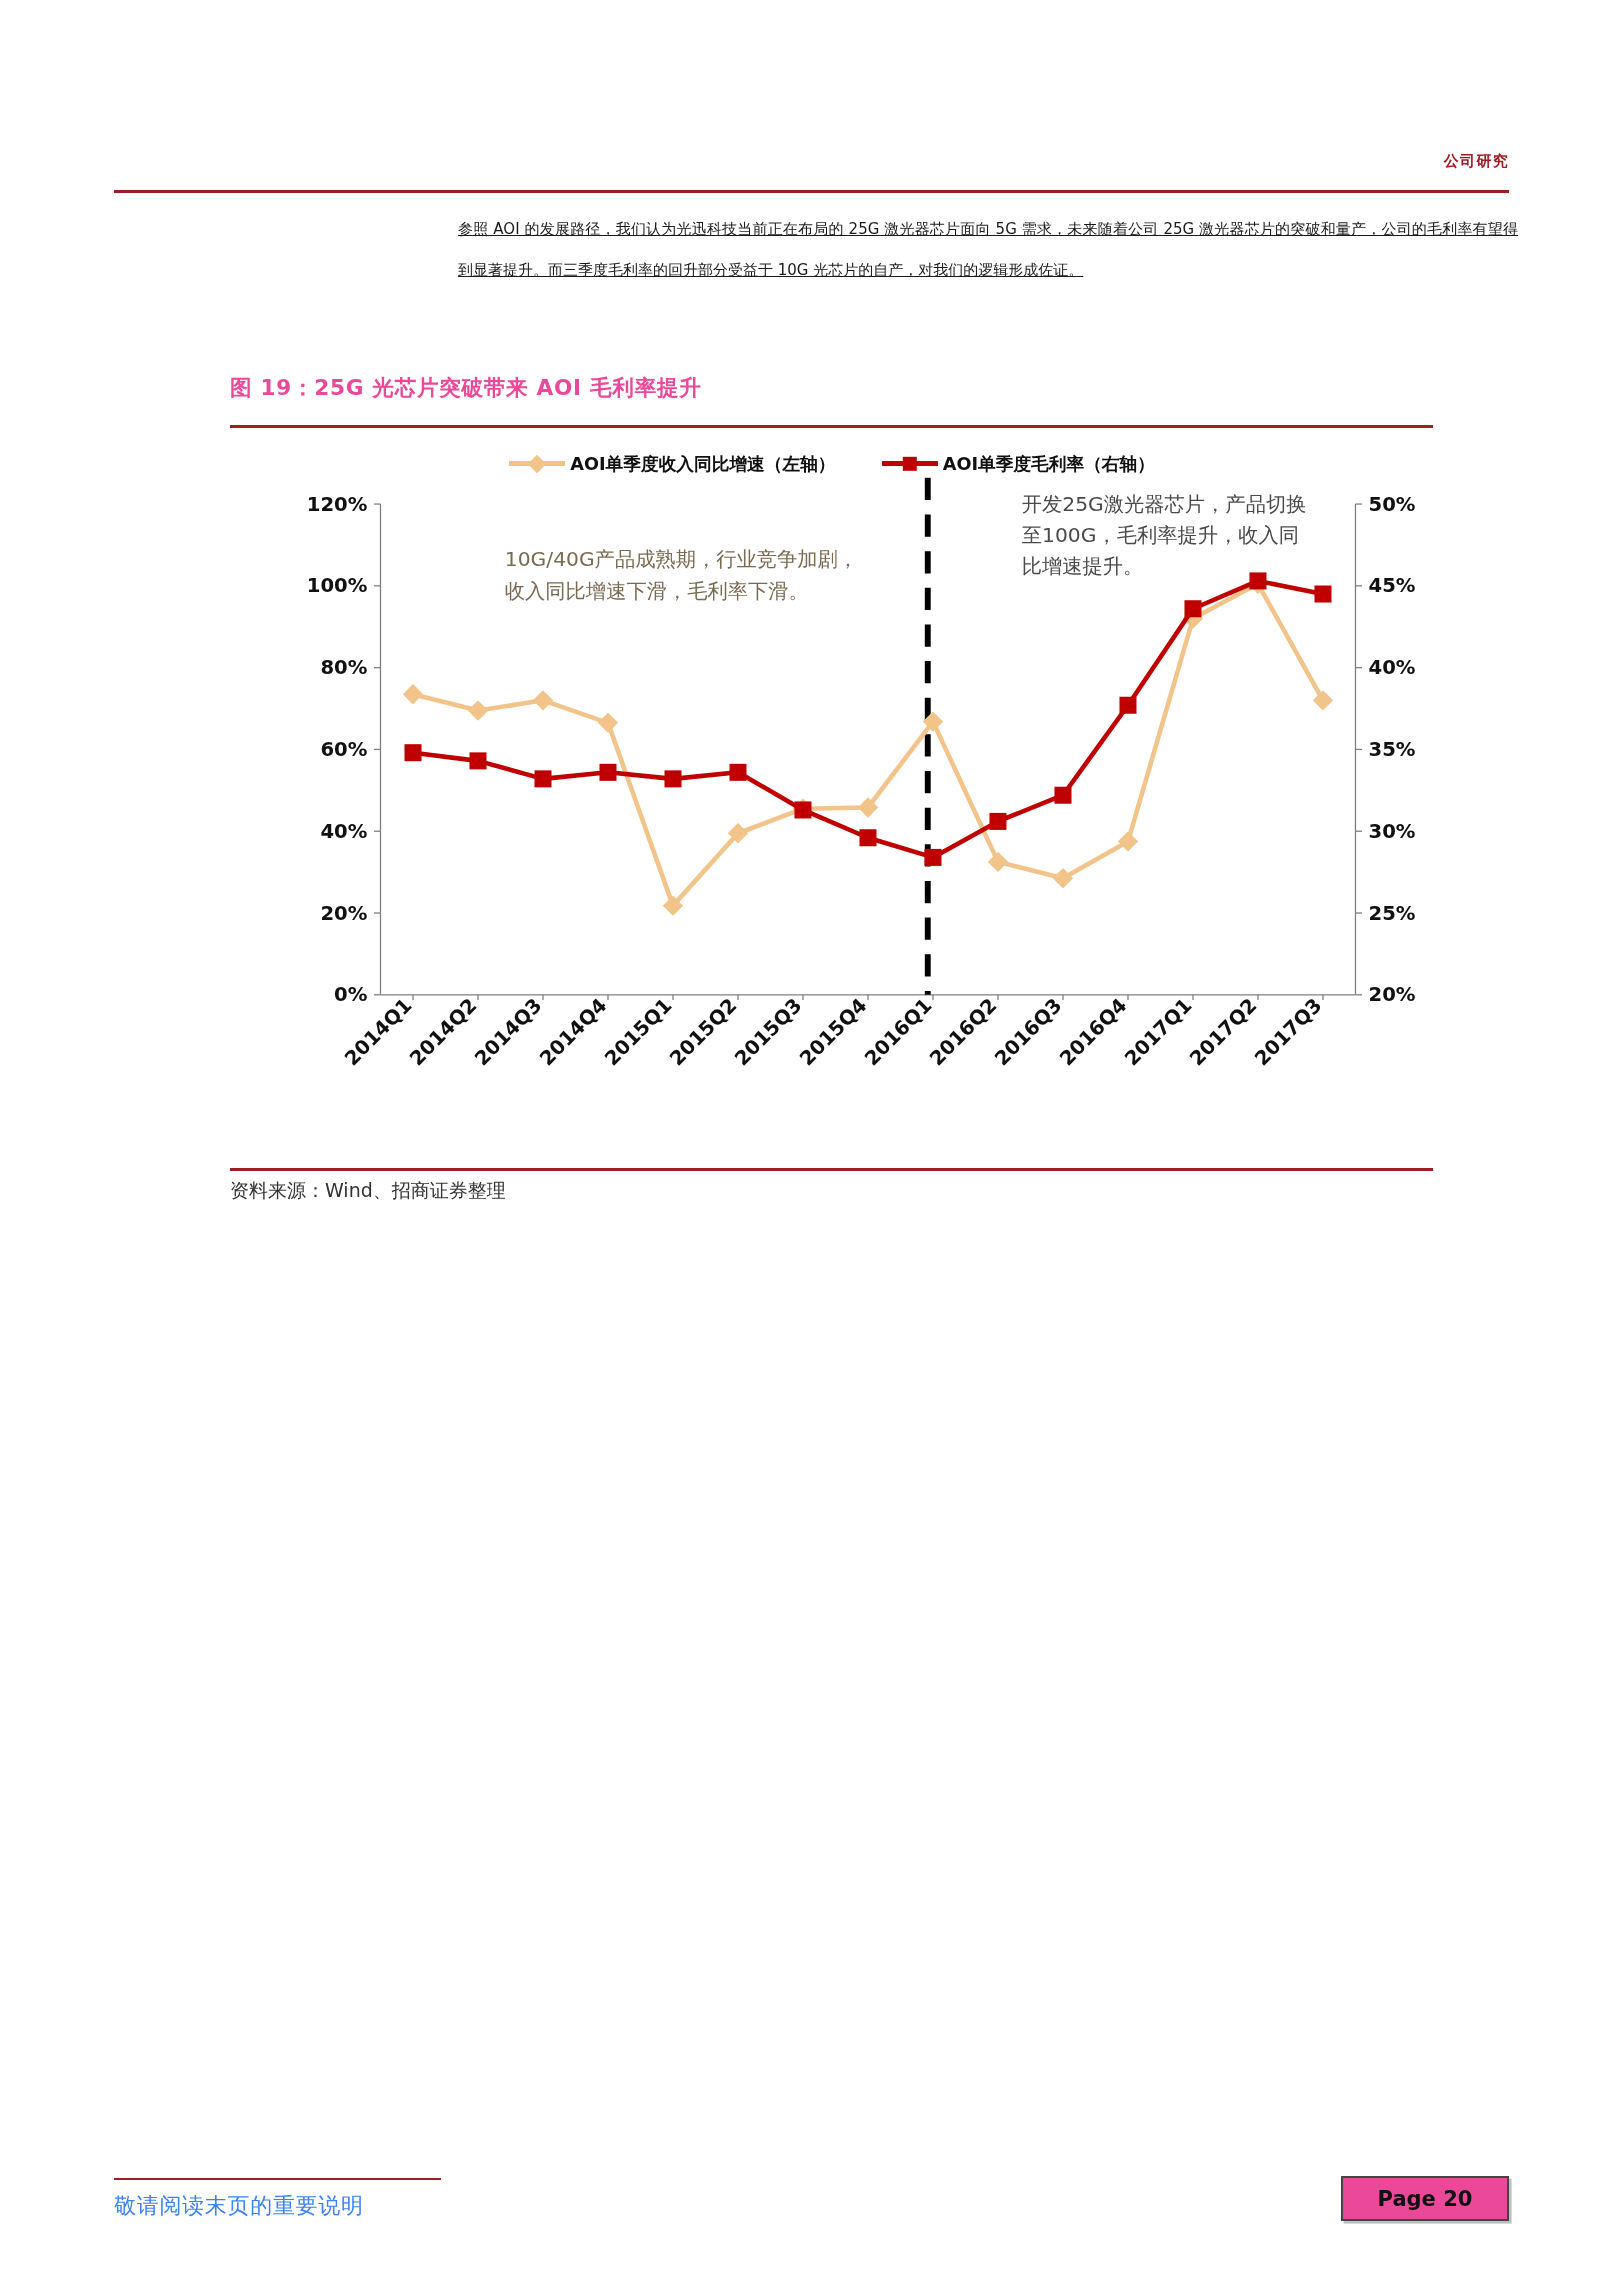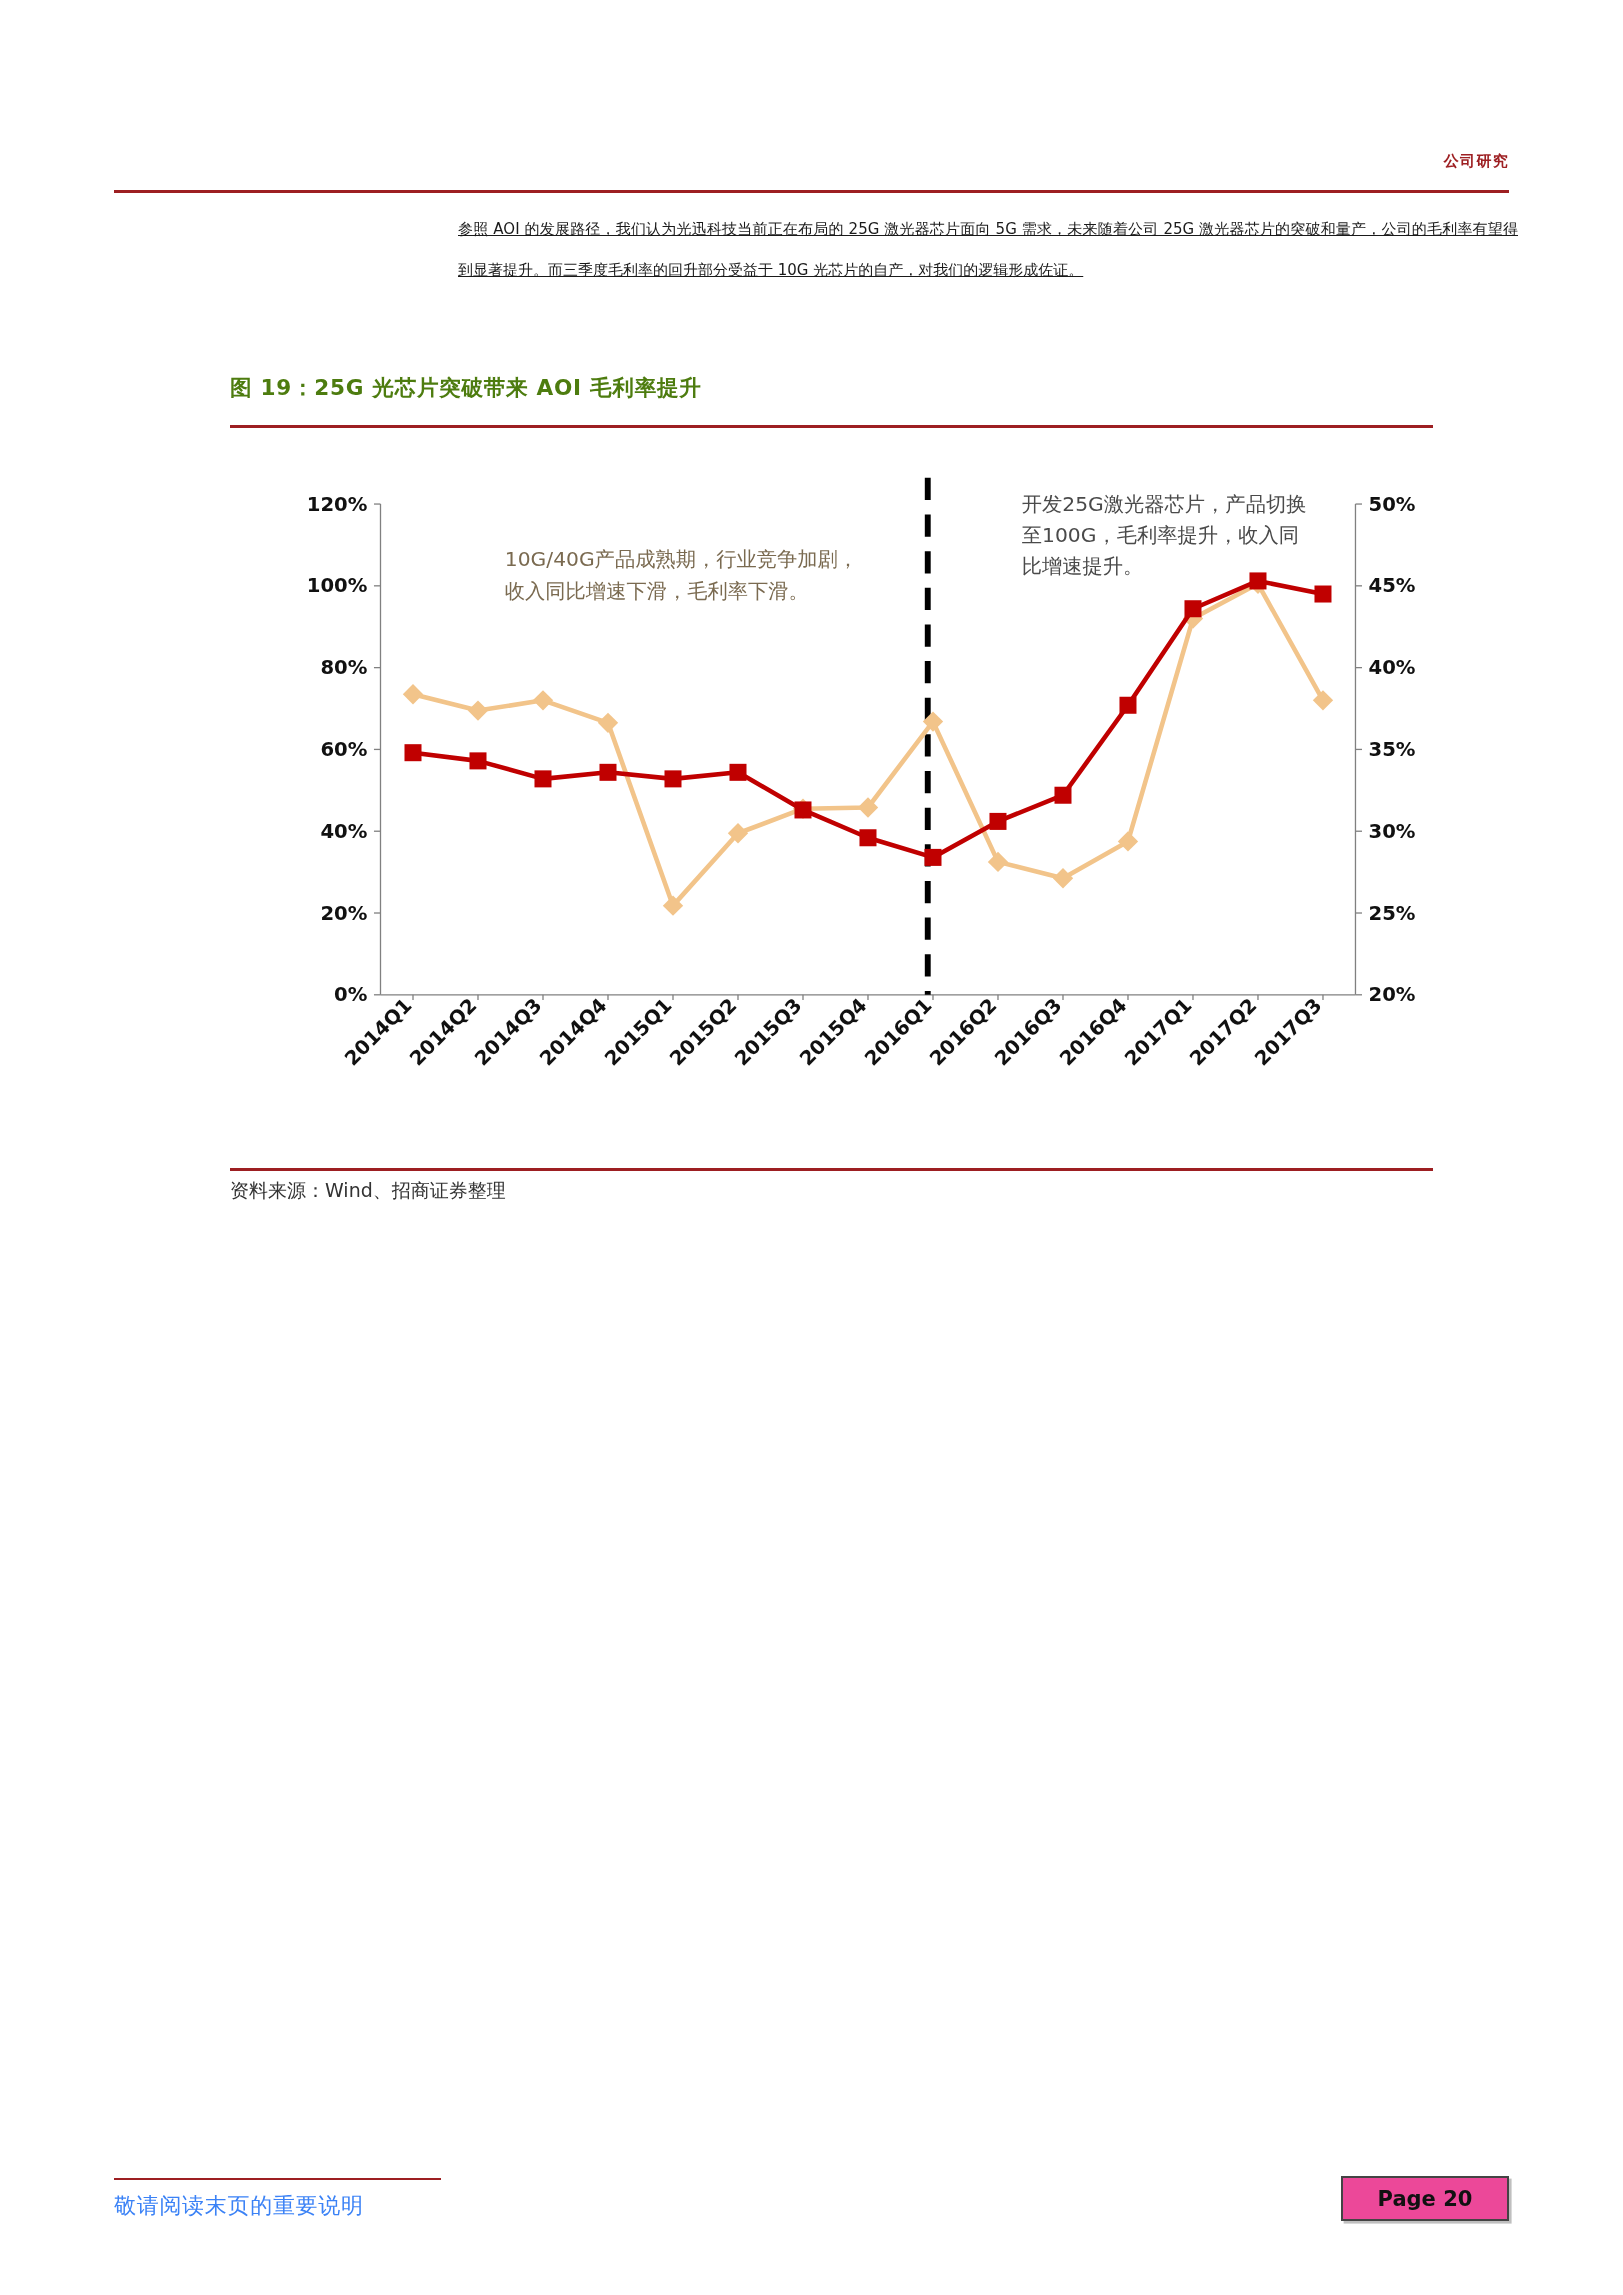--- a/index.html
+++ b/index.html
@@ -102,21 +102,21 @@
   }
 
   
   .fig-title {
     position: absolute;
     left: 230px;
     top: 373px;
     font-family: "DejaVu Sans", sans-serif;
     font-size: 21.6px;
     font-weight: bold;
-    color: #4d7c0f;
+    color: #ec4899;
     letter-spacing: 0.7px;
     text-align: center;
   }
   .fig-rule-top {
     position: absolute;
     left: 230px;
     right: 190px;
     top: 425px;
     height: 2.6px;
     background: #9d1f22;
@@ -236,20 +236,34 @@
   <div class="header-right">公司研究</div>
   <div class="header-rule"></div>
 </div>
 
 <div class="para">参照 AOI 的发展路径，我们认为光迅科技当前正在布局的 25G 激光器芯片面向 5G 需求，未来随着公司 25G 激光器芯片的突破和量产，公司的毛利率有望得到显著提升。而三季度毛利率的回升部分受益于 10G 光芯片的自产，对我们的逻辑形成佐证。</div>
 
 <div class="fig-title">图 19：25G 光芯片突破带来 AOI 毛利率提升</div>
 <div class="fig-rule-top"></div>
 
 <div class="chart-wrap">
+  <div class="legend">
+    <div class="legend-item">
+      <span class="legend-line series-a">
+        <span class="legend-marker diamond"></span>
+      </span>
+      <span>AOI单季度收入同比增速（左轴）</span>
+    </div>
+    <div class="legend-item">
+      <span class="legend-line series-b">
+        <span class="legend-marker square"></span>
+      </span>
+      <span>AOI单季度毛利率（右轴）</span>
+    </div>
+  </div>
 
   <svg class="plot-svg" id="plot" width="1204" height="733" viewBox="0 0 1840 1120">
       <line x1="230" y1="110" x2="230" y2="860" stroke="#808080" stroke-width="2"></line>
       <line x1="1720" y1="110" x2="1720" y2="860" stroke="#808080" stroke-width="2"></line>
       <line x1="230" y1="860" x2="1720" y2="860" stroke="#808080" stroke-width="2"></line>
       <line x1="220" y1="860" x2="230" y2="860" stroke="#808080" stroke-width="2"></line>
       <text x="210" y="870" text-anchor="end" font-family="&quot;DejaVu Sans&quot;, sans-serif" font-size="30" font-weight="bold" fill="#111">0%</text>
       <line x1="220" y1="735" x2="230" y2="735" stroke="#808080" stroke-width="2"></line>
       <text x="210" y="745" text-anchor="end" font-family="&quot;DejaVu Sans&quot;, sans-serif" font-size="30" font-weight="bold" fill="#111">20%</text>
       <line x1="220" y1="610" x2="230" y2="610" stroke="#808080" stroke-width="2"></line>

